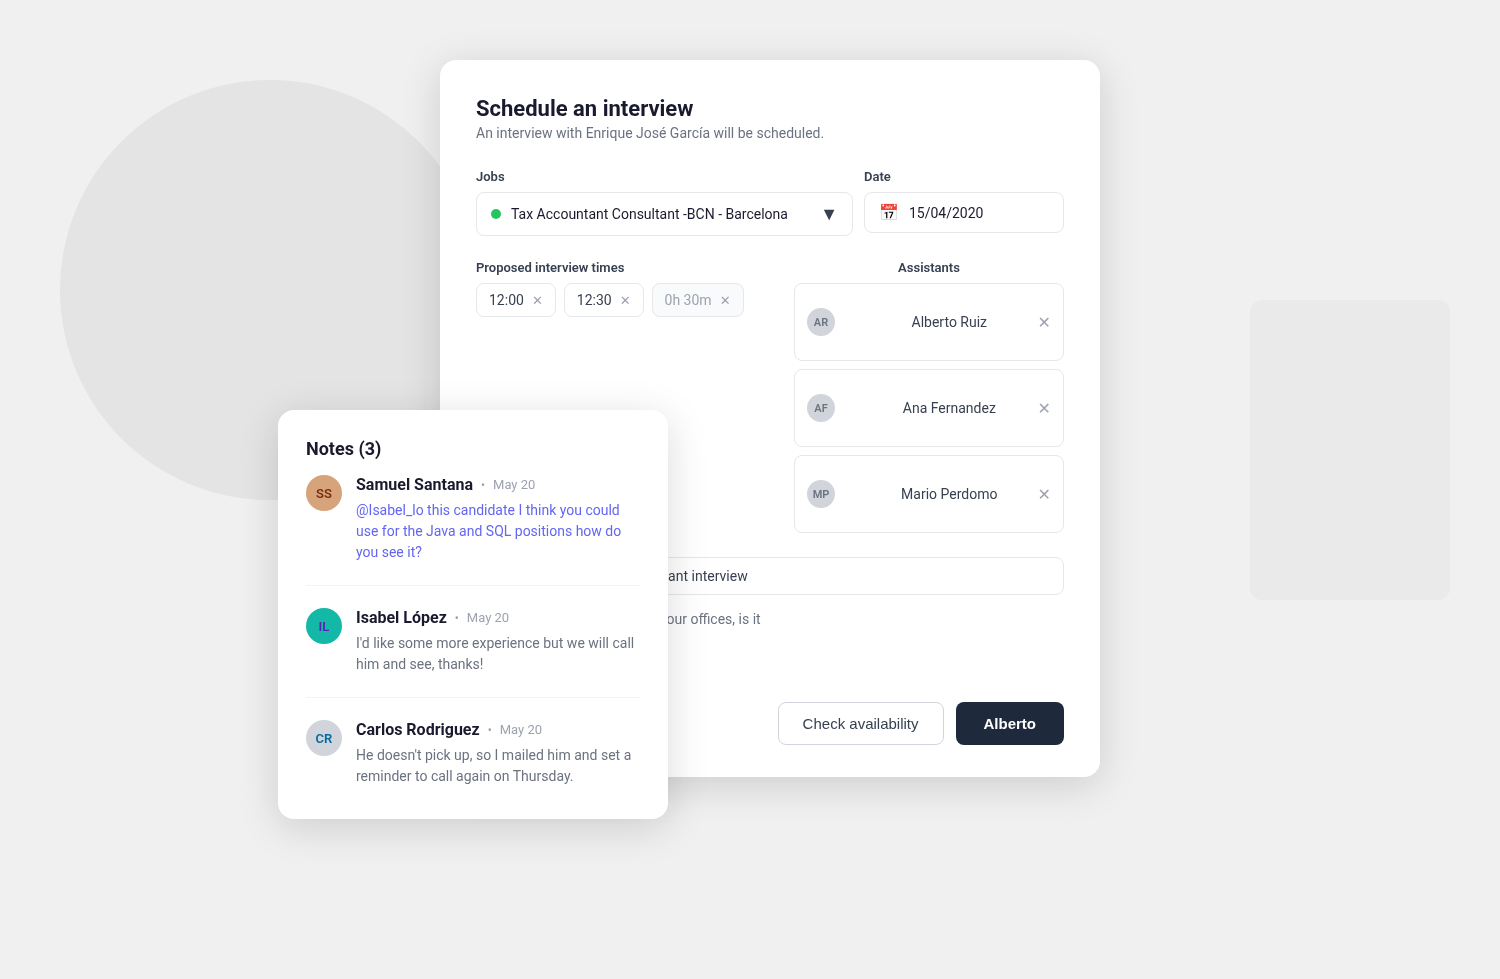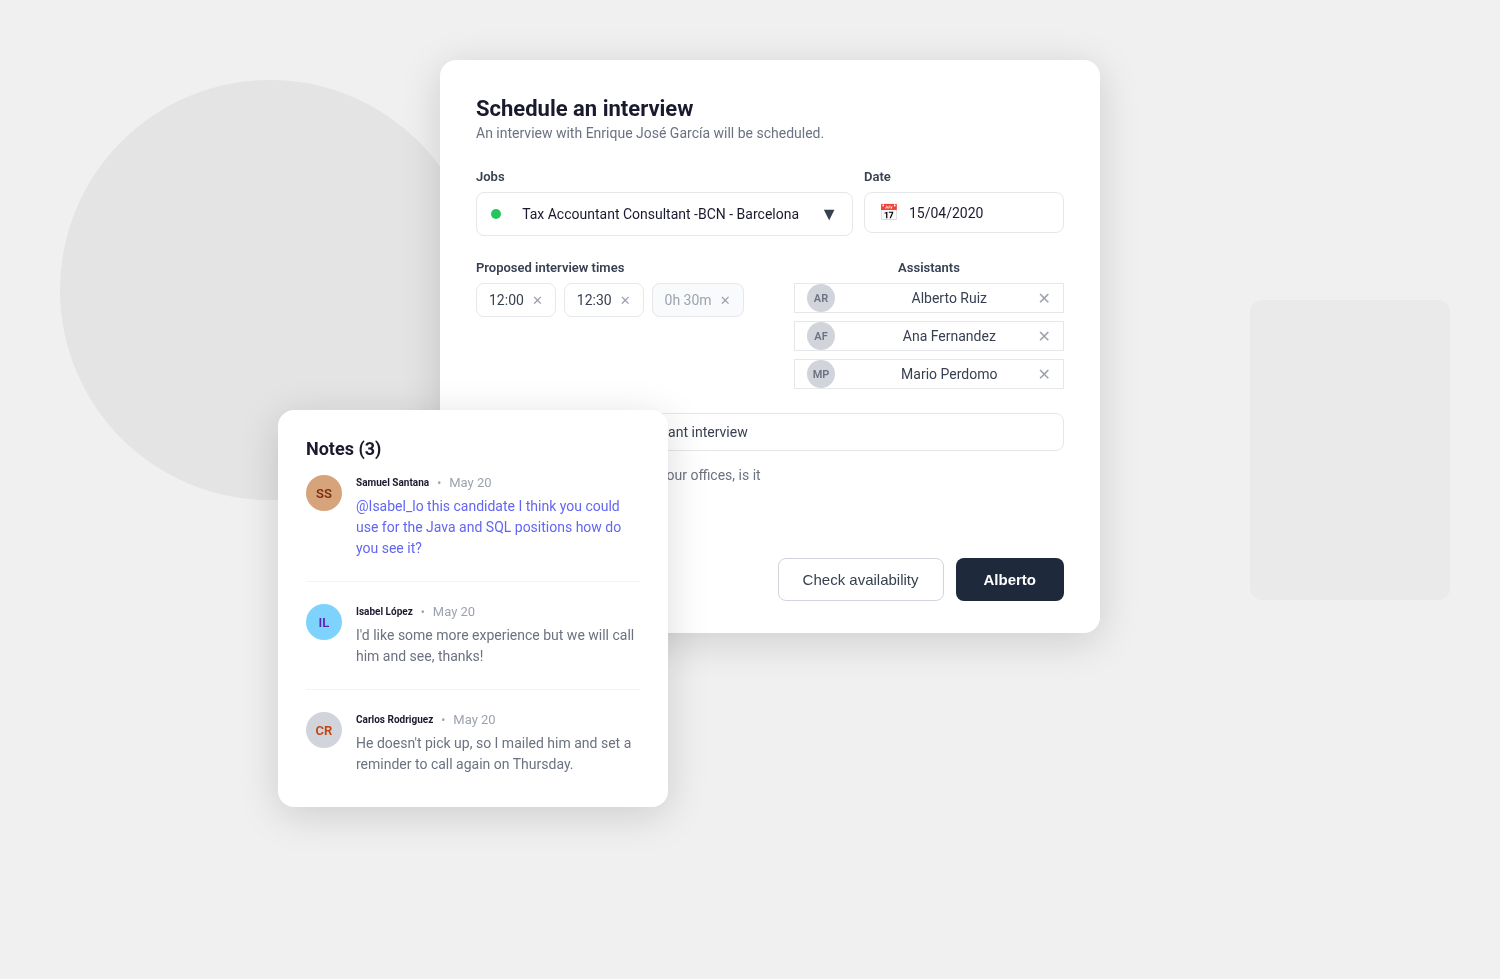--- a/index.html
+++ b/index.html
@@ -91,21 +91,21 @@
       font-size: 14px;
       color: #1a1a2e;
     }
     .select-field .dot {
       width: 10px;
       height: 10px;
       border-radius: 50%;
       background: #22c55e;
       flex-shrink: 0;
     }
-    .select-field .label-text { flex: 1; text-align: center; }
+    .select-field .label-text { flex: 1; }
     .select-field .chevron {
       font-size: 18px;
       color: #374151;
     }
 
     .date-field {
       display: flex;
       align-items: center;
       border: 1.5px solid #e5e7eb;
       border-radius: 8px;
@@ -161,22 +161,22 @@
     .assistant-list {
       display: flex;
       flex-direction: column;
       gap: 8px;
       margin-top: 8px;
     }
     .assistant-item {
       display: flex;
       align-items: center;
       border: 1.5px solid #e5e7eb;
-      border-radius: 0;
-      padding: 0 12px;
+      border-radius: 8px;
+      padding: 24px 12px;
       gap: 10px;
       background: #fff;
     }
     .assistant-avatar {
       width: 28px;
       height: 28px;
       border-radius: 50%;
       background: #d1d5db;
       overflow: hidden;
       flex-shrink: 0;
@@ -315,32 +315,32 @@
       background: #c7d2fe;
       flex-shrink: 0;
       display: flex;
       align-items: center;
       justify-content: center;
       font-size: 13px;
       font-weight: 600;
       color: #4338ca;
     }
     .note-avatar.brown { background: #d6a37a; color: #7c2d12; }
-    .note-avatar.purple { background: #7dd3fc; color: #5b21b6; }
-    .note-avatar.gray { background: #d1d5db; color: #c2410c; }
+    .note-avatar.purple { background: #14b8a6; color: #5b21b6; }
+    .note-avatar.gray { background: #d1d5db; color: #0369a1; }
 
     .note-body { flex: 1; }
     .note-header {
       display: flex;
       align-items: center;
       gap: 8px;
       margin-bottom: 6px;
     }
     .note-author {
-      font-size: 10px;
+      font-size: 16px;
       font-weight: 700;
       color: #1a1a2e;
     }
     .note-dot { color: #9ca3af; font-size: 12px; }
     .note-date { font-size: 13px; color: #9ca3af; }
     .note-text {
       font-size: 14px;
       color: #6b7280;
       line-height: 1.5;
     }

